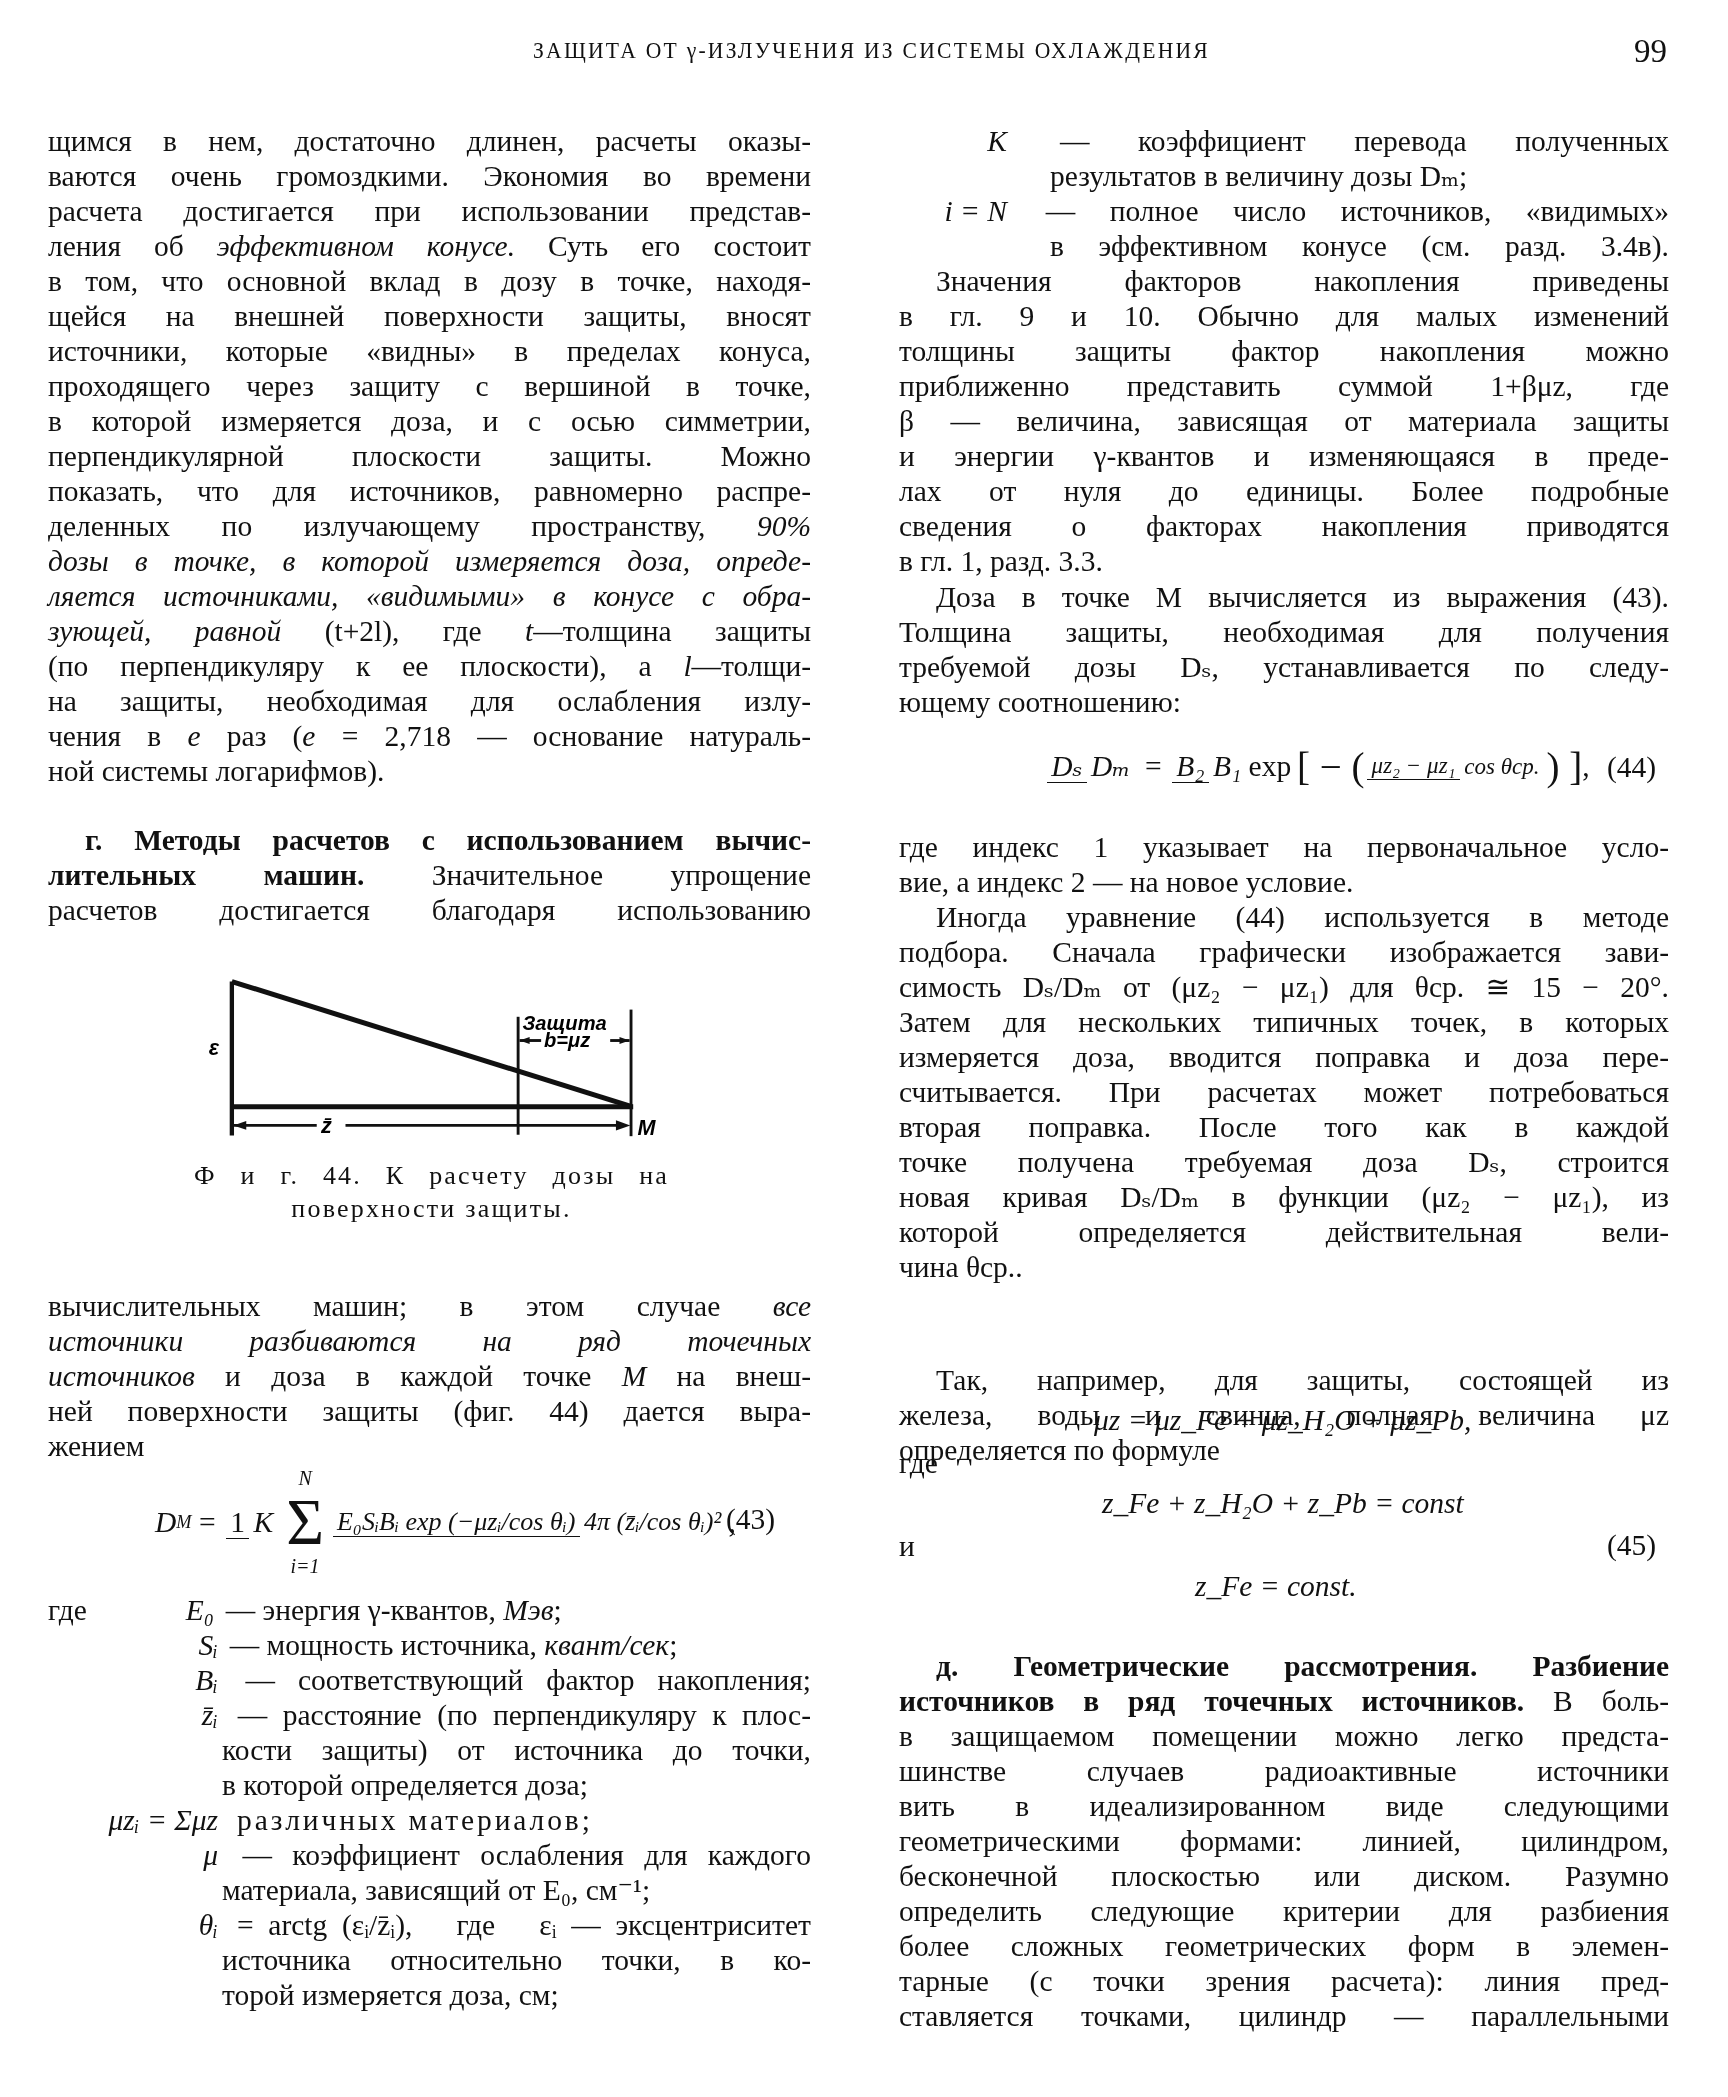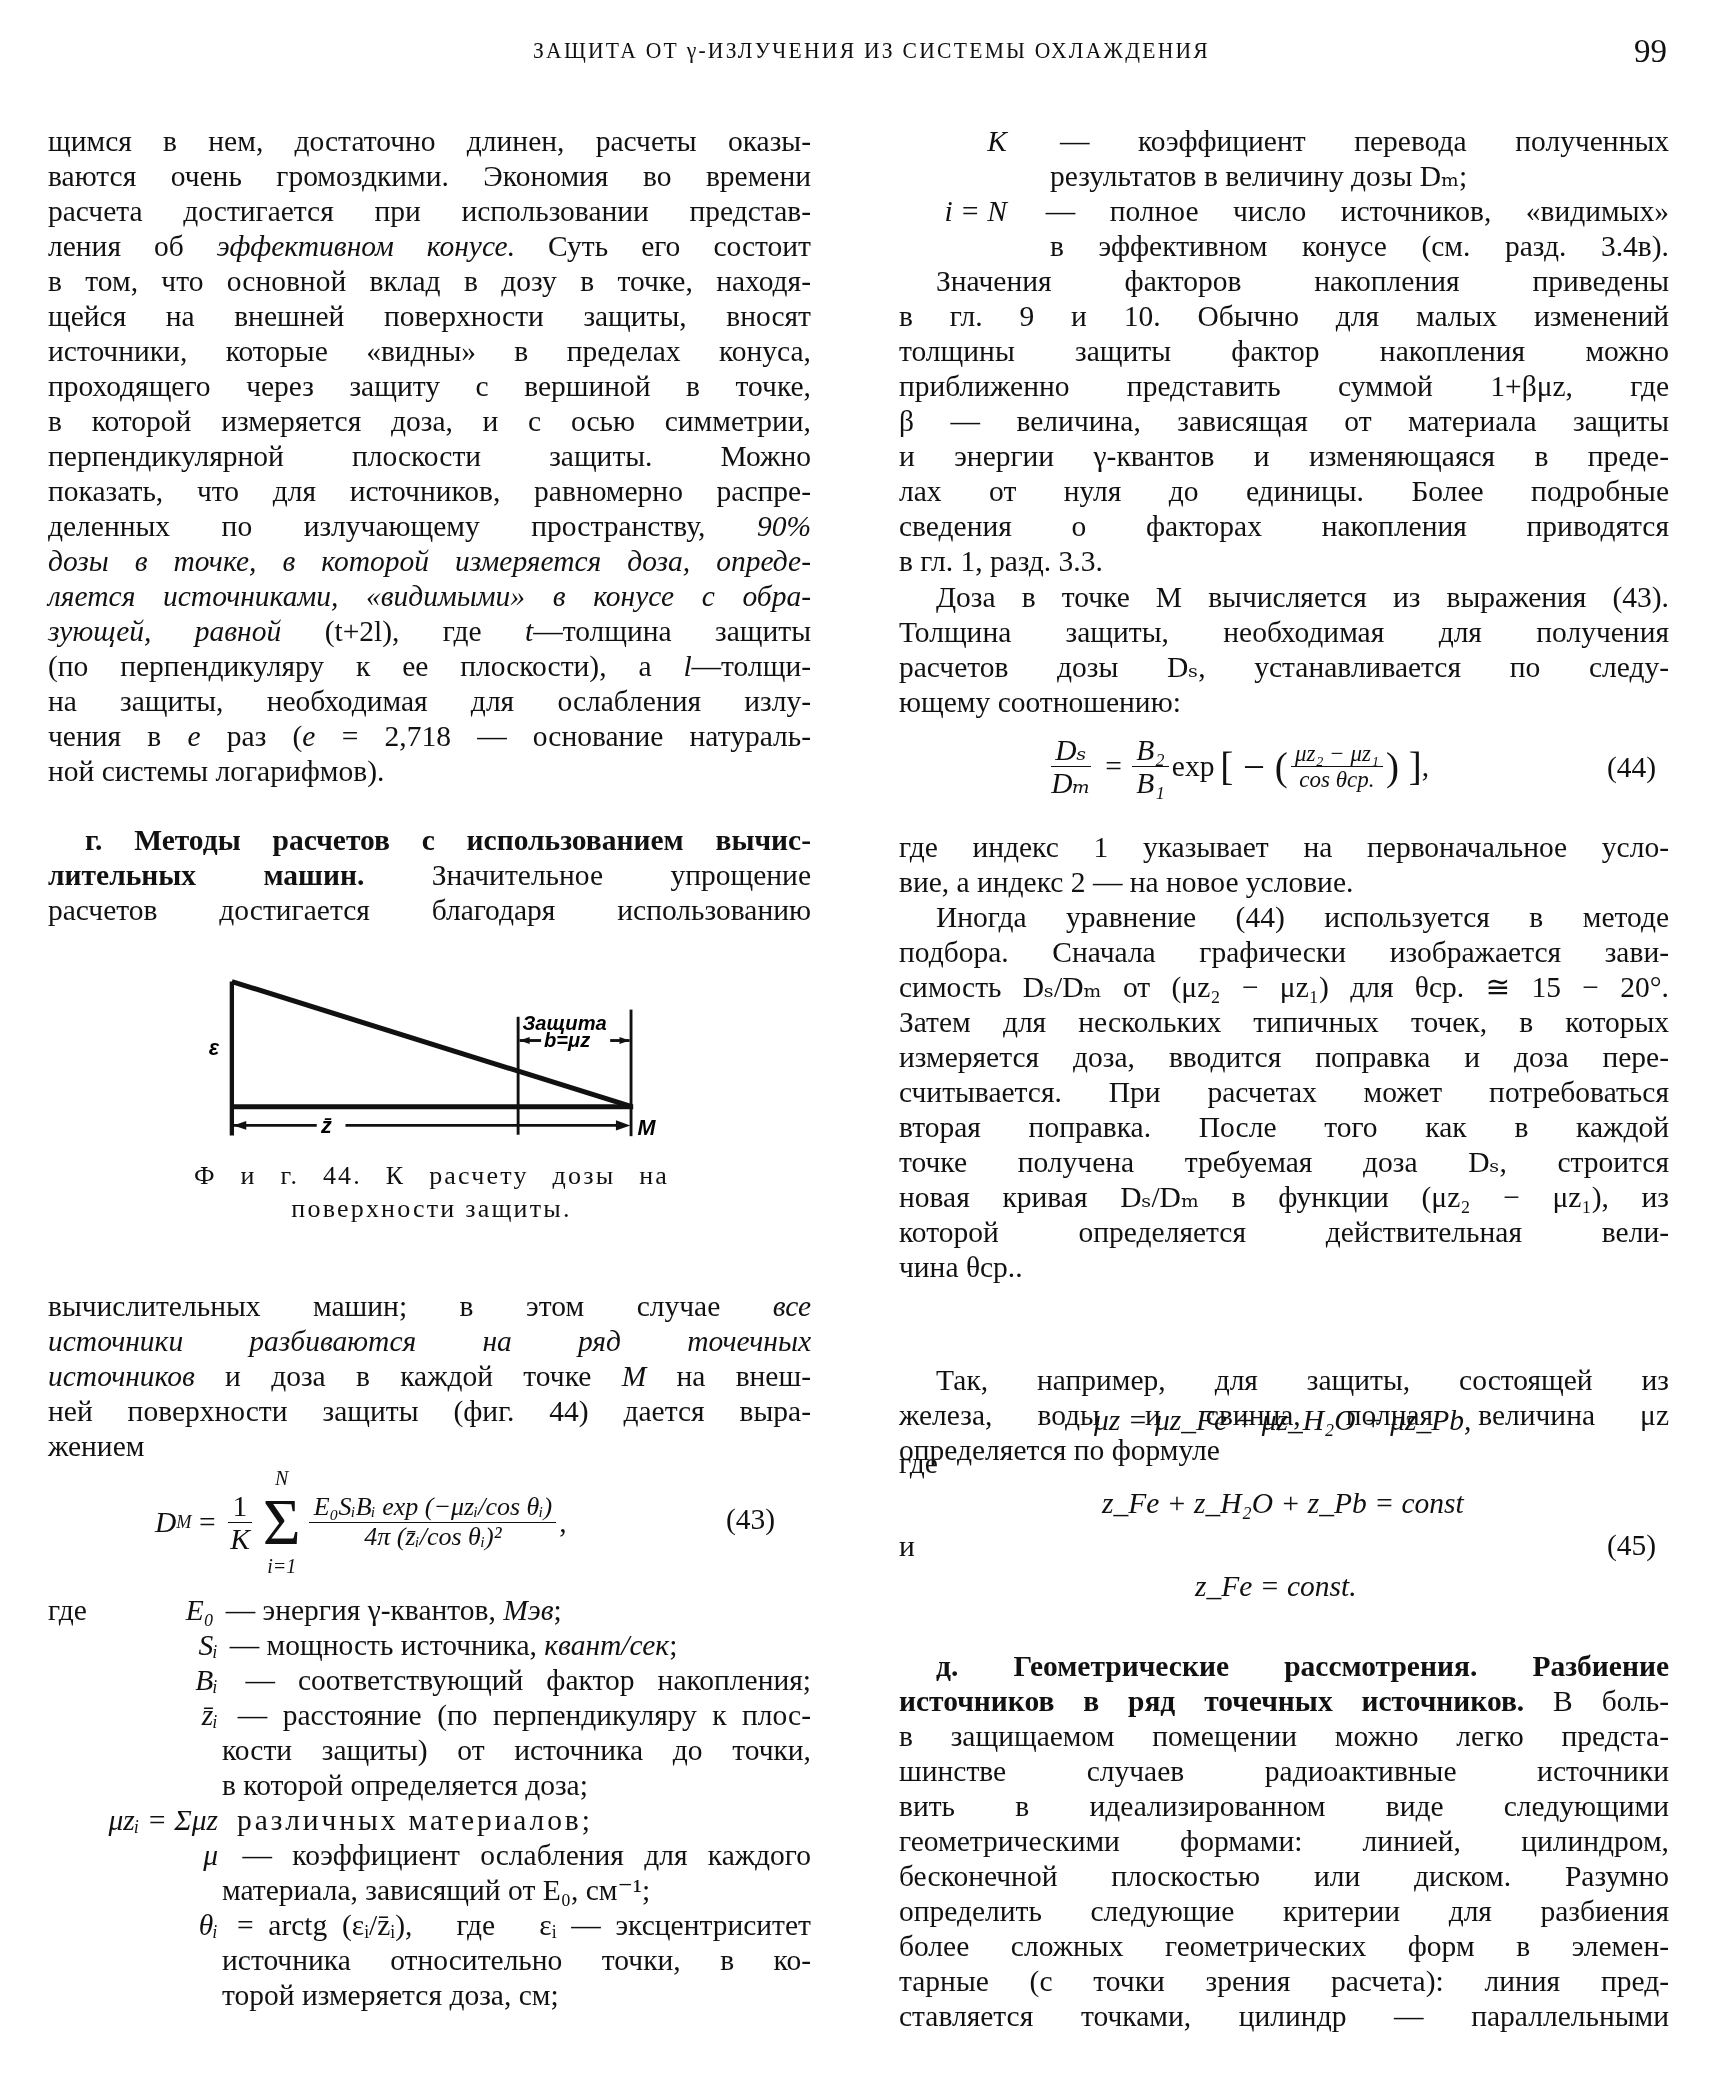--- a/index.html
+++ b/index.html
@@ -17,21 +17,21 @@
   i, .it { font-style:italic; }
   b { font-weight:bold; }
   .subi { font-size:0.62em; vertical-align:-0.28em; font-style:italic; }
   .deflist .row { display:flex; white-space:nowrap; height:35px; }
   .deflist .sym { width:170px; text-align:right; padding-right:4.3px; font-style:italic; }
   .deflist .txt { flex:1; text-align:justify; text-align-last:justify; }
   .deflist .txt.last { text-align-last:left; }
   .deflist .cont { padding-left:174px; display:block; white-space:nowrap; height:35px; text-align:justify; text-align-last:justify; }
   .deflist .cont.last { text-align-last:left; }
   .eq { position:absolute; font-size:29.5px; white-space:nowrap; }
-  .frac { display:inline-flex; flex-direction:column; align-items:center; vertical-align:middle; margin:0 2.9px;text-align:right; }
+  .frac { display:inline-flex; align-items:center; vertical-align:middle; margin:0 2.9px;text-align:right; }
   .frac .num { border-bottom:1.4px solid #111; padding:0 4.3px; line-height:1.1; }
   .frac .den { padding:0 4.3px; line-height:1.1; }
   .eqno { position:absolute; font-size:29.5px;text-align:right; }
   .bigsum { font-size:65px; line-height:1; }
   .caption { position:absolute; font-size:26px; text-align:center; letter-spacing:2.2px; }
   svg text { font-family:"Liberation Sans","DejaVu Sans",sans-serif; font-style:italic; font-weight:bold; }
 </style>
 </head>
 <body>
 
@@ -179,21 +179,21 @@
   <span class="ln">β — величина, зависящая от материала защиты</span>
   <span class="ln">и энергии γ-квантов и изменяющаяся в преде-</span>
   <span class="ln">лах от нуля до единицы. Более подробные</span>
   <span class="ln">сведения о факторах накопления приводятся</span>
   <span class="ln last">в гл. 1, разд. 3.3.</span>
 </div>
 
 <div class="col right" style="top:580px;">
   <span class="ln ind1">Доза в точке M вычисляется из выражения (43).</span>
   <span class="ln">Толщина защиты, необходимая для получения</span>
-  <span class="ln">расчетов дозы Dₛ, устанавливается по следу-</span>
+  <span class="ln">требуемой дозы Dₛ, устанавливается по следу-</span>
   <span class="ln last">ющему соотношению:</span>
 </div>
 
 <div class="eq" style="left:1044px; top:727px; height:79px; display:flex; align-items:center;">
   <span class="frac">
       <i class="num">Dₛ</i>
       <i class="den">Dₘ</i>
     </span>
   <span style="white-space:pre;"> = </span>
   <span class="frac">

